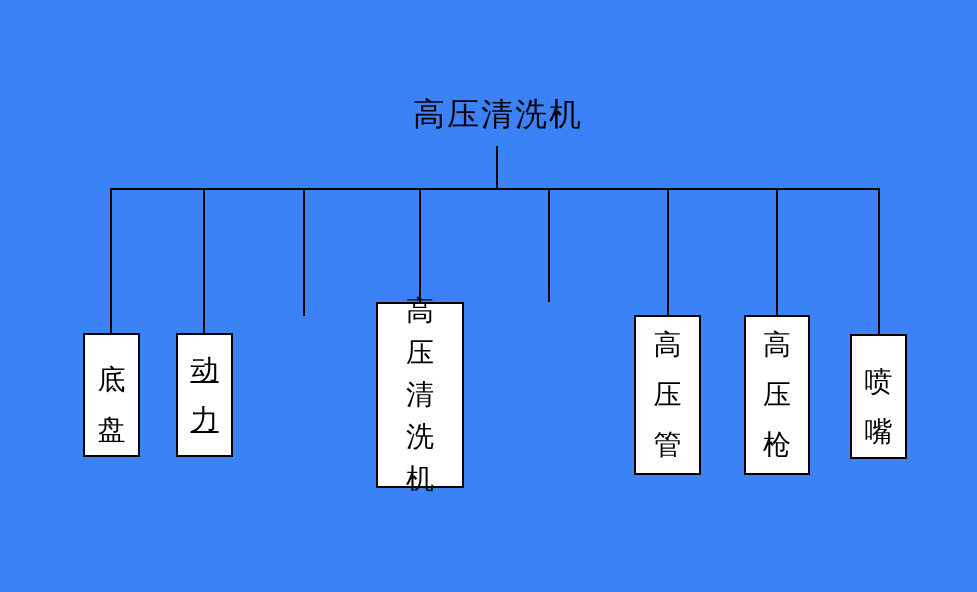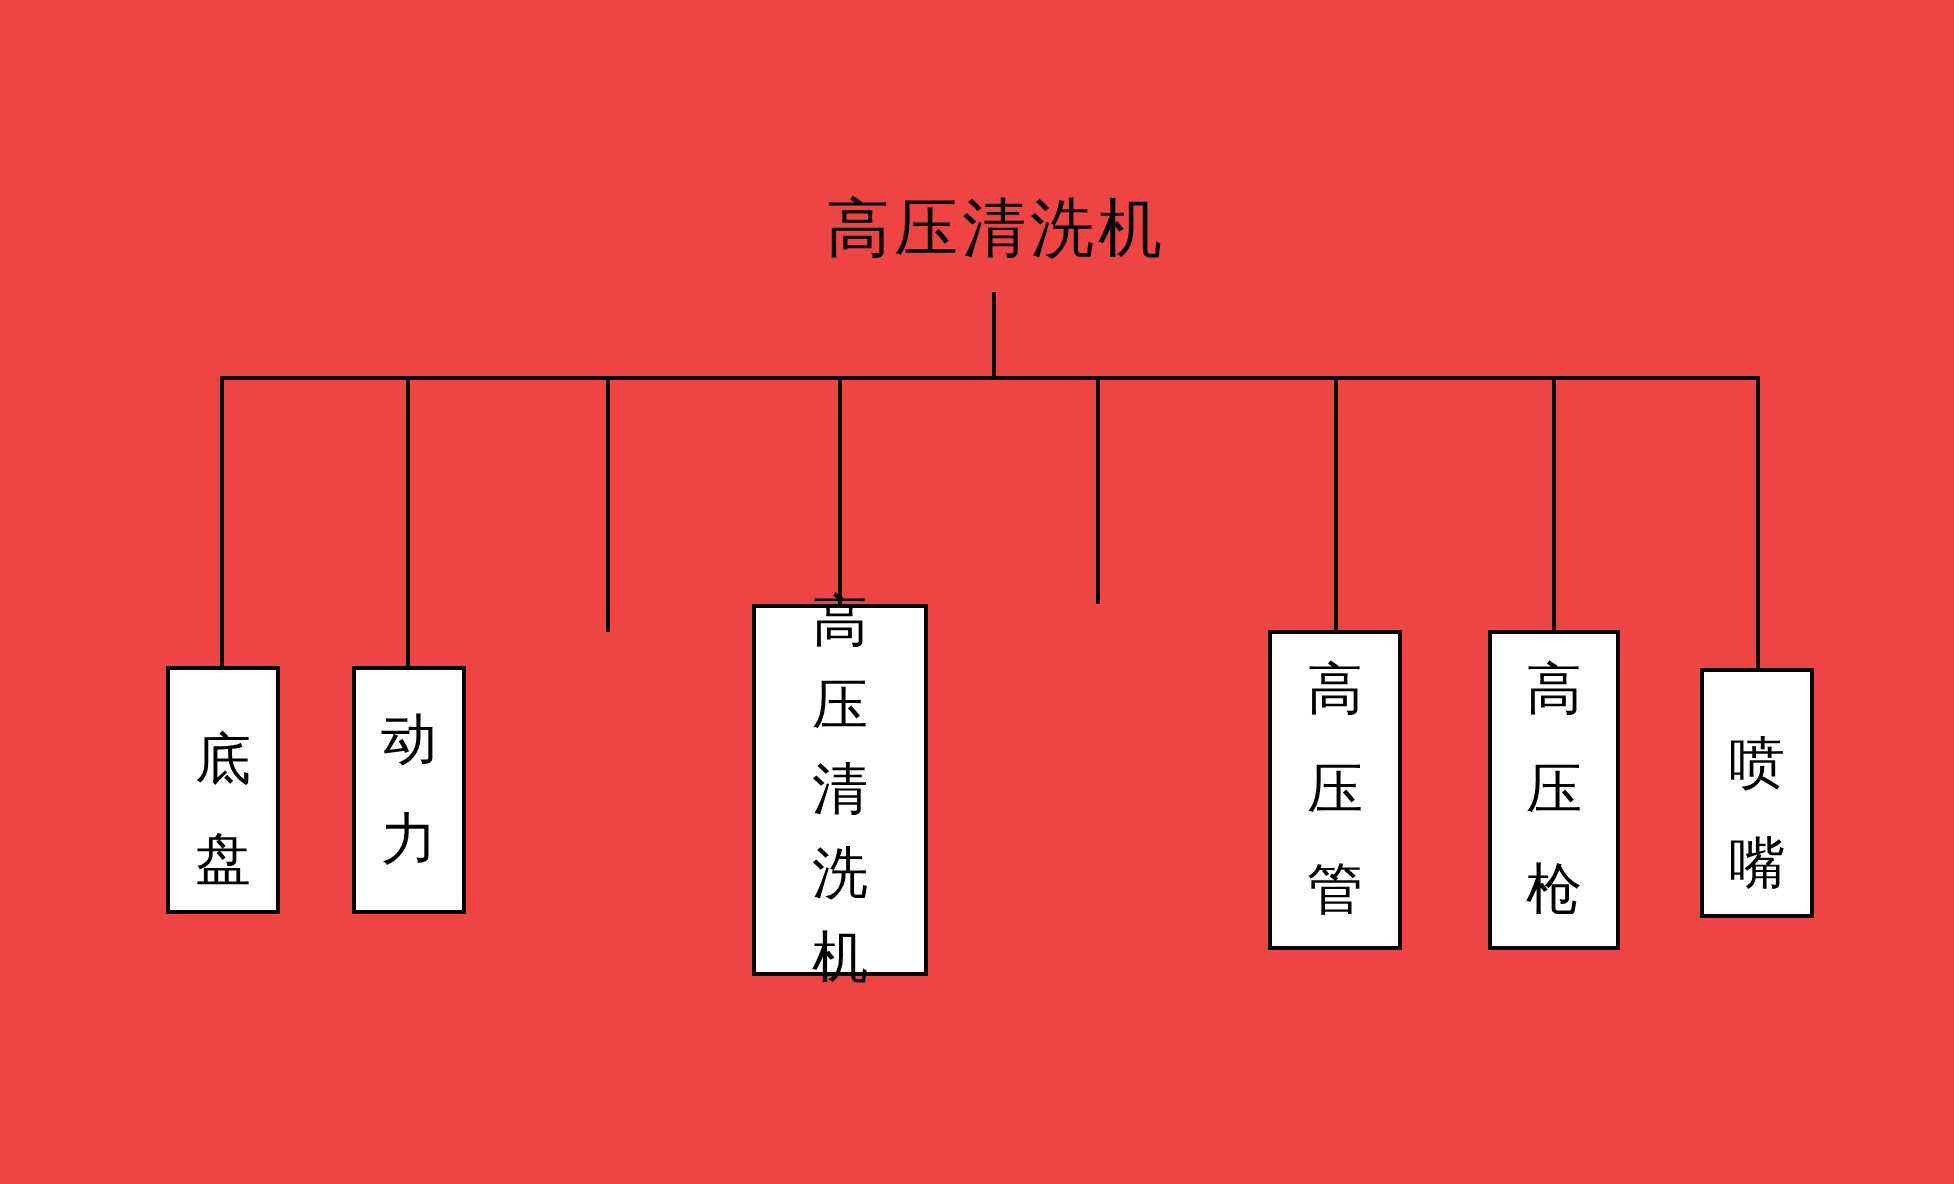--- a/index.html
+++ b/index.html
@@ -1,19 +1,19 @@
 <!DOCTYPE html>
 <html><head>
 <meta charset="utf-8">
 <style>
   html,body{margin:0;padding:0;background:#ffffff;}
   #canvas{
     position:relative;
     width:977px;height:592px;
-    background:#ef4444;
+    background:#3b82f6;
     font-family:"Liberation Sans", sans-serif;
     color:#000000;
     overflow:hidden;
   }
   .title{
     position:absolute;
     left:408px;top:97px;width:180px;
     font-size:32px;line-height:34px;
     letter-spacing:2px;
     text-align:center;
@@ -55,21 +55,21 @@
   .d2{left:203px; top:188px; height:145px;}
   .d3{left:303px; top:188px; height:128px;}
   .d4{left:419px; top:188px; height:114px;}
   .d5{left:548px; top:188px; height:114px;}
   .d6{left:667px; top:188px; height:127px;}
   .d7{left:776px; top:188px; height:127px;}
   .d8{left:878px; top:188px; height:146px;}
 
   
   .b1{left:83px;  top:333px; width:57px; height:124px;align-items:flex-end;}
-  .b2{left:176px; top:333px; width:57px; height:124px;}
+  .b2{left:176px; top:333px; width:57px; height:124px;text-decoration:underline;}
   .b3{left:269px; top:316px; width:66px; height:159px;}
   .b4{left:376px; top:302px; width:88px; height:186px;}
   .b5{left:505px; top:302px; width:88px; height:186px;}
   .b6{left:634px; top:315px; width:67px; height:160px;}
   .b7{left:744px; top:315px; width:66px; height:160px;}
   .b8{left:850px; top:334px; width:57px; height:125px;align-items:flex-end;}
 </style>
 </head>
 <body>
 

